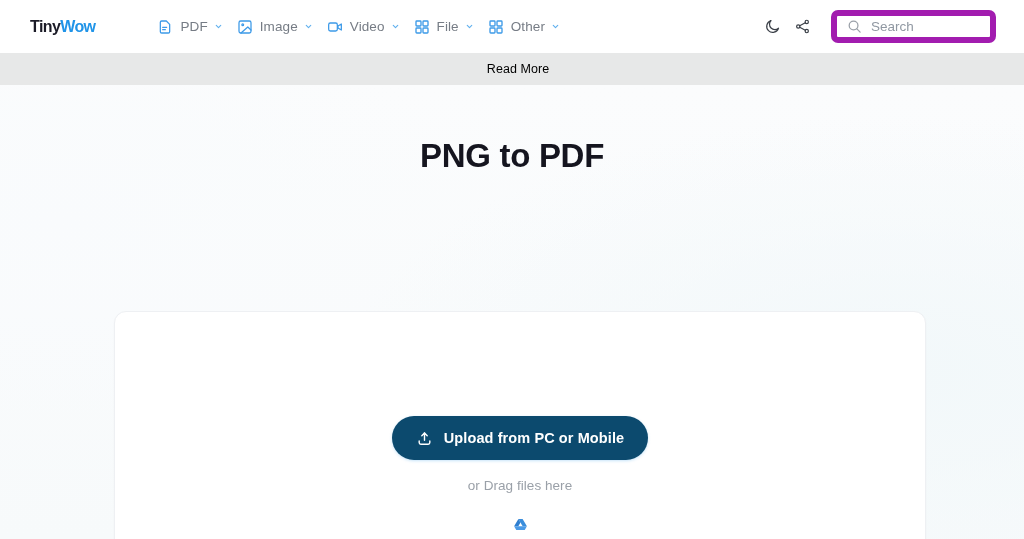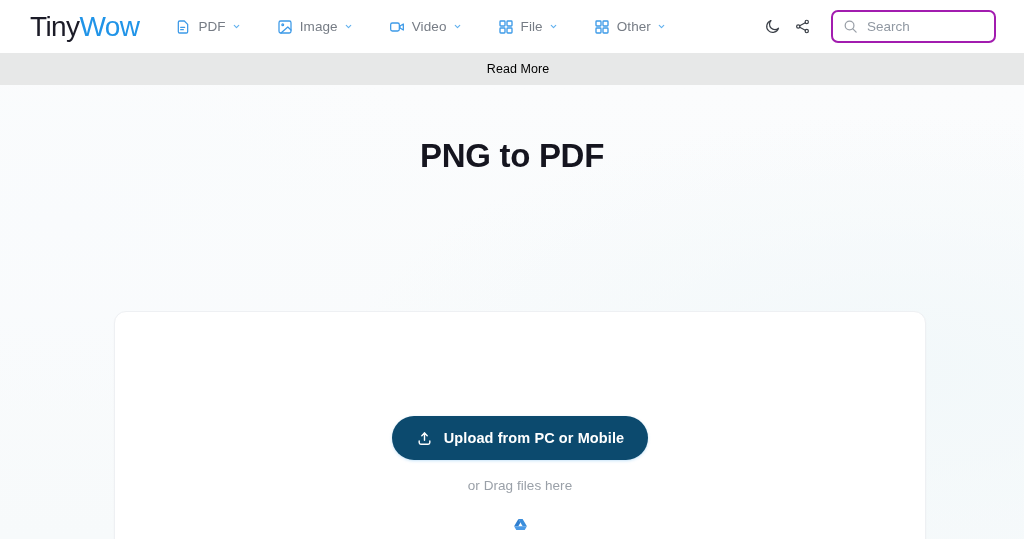--- a/index.html
+++ b/index.html
@@ -21,34 +21,34 @@
     height: 53px;
     background: #ffffff;
     display: flex;
     align-items: center;
     padding: 0 28px 0 30px;
     position: relative;
     z-index: 5;
   }
 
   .logo {
-    font-size: 28px;
-    font-weight: 400;
+    font-size: 16px;
+    font-weight: 700;
     letter-spacing: -0.6px;
     white-space: nowrap;
-    margin-right: 36px;
+    margin-right: 62px;
     line-height: 1;
   }
   .logo-tiny { color: #1b1b27; }
   .logo-wow  { color: #2094e8; }
 
   .nav {
     display: flex;
     align-items: flex-end;
-    gap: 36px;
+    gap: 14px;
   }
 
   .nav-item {
     display: flex;
     align-items: center;
     gap: 7px;
     cursor: pointer;
     user-select: none;
   }
 
@@ -91,21 +91,21 @@
     justify-content: center;
     cursor: pointer;
     color: #3a3f47;
   }
   .icon-btn svg { display: block; }
 
   .search-box {
     width: 165px;
     height: 33px;
     margin-left: 14px;
-    border: 2px solid #a21caf;
+    border: 6px solid #a21caf;
     border-radius: 7px;
     display: flex;
     align-items: center;
     padding: 0 10px;
     gap: 9px;
     background: #fff;
   }
   .search-box svg { display: block; flex: 0 0 auto; color: #9aa0a8; }
   .search-input {
     border: none;

